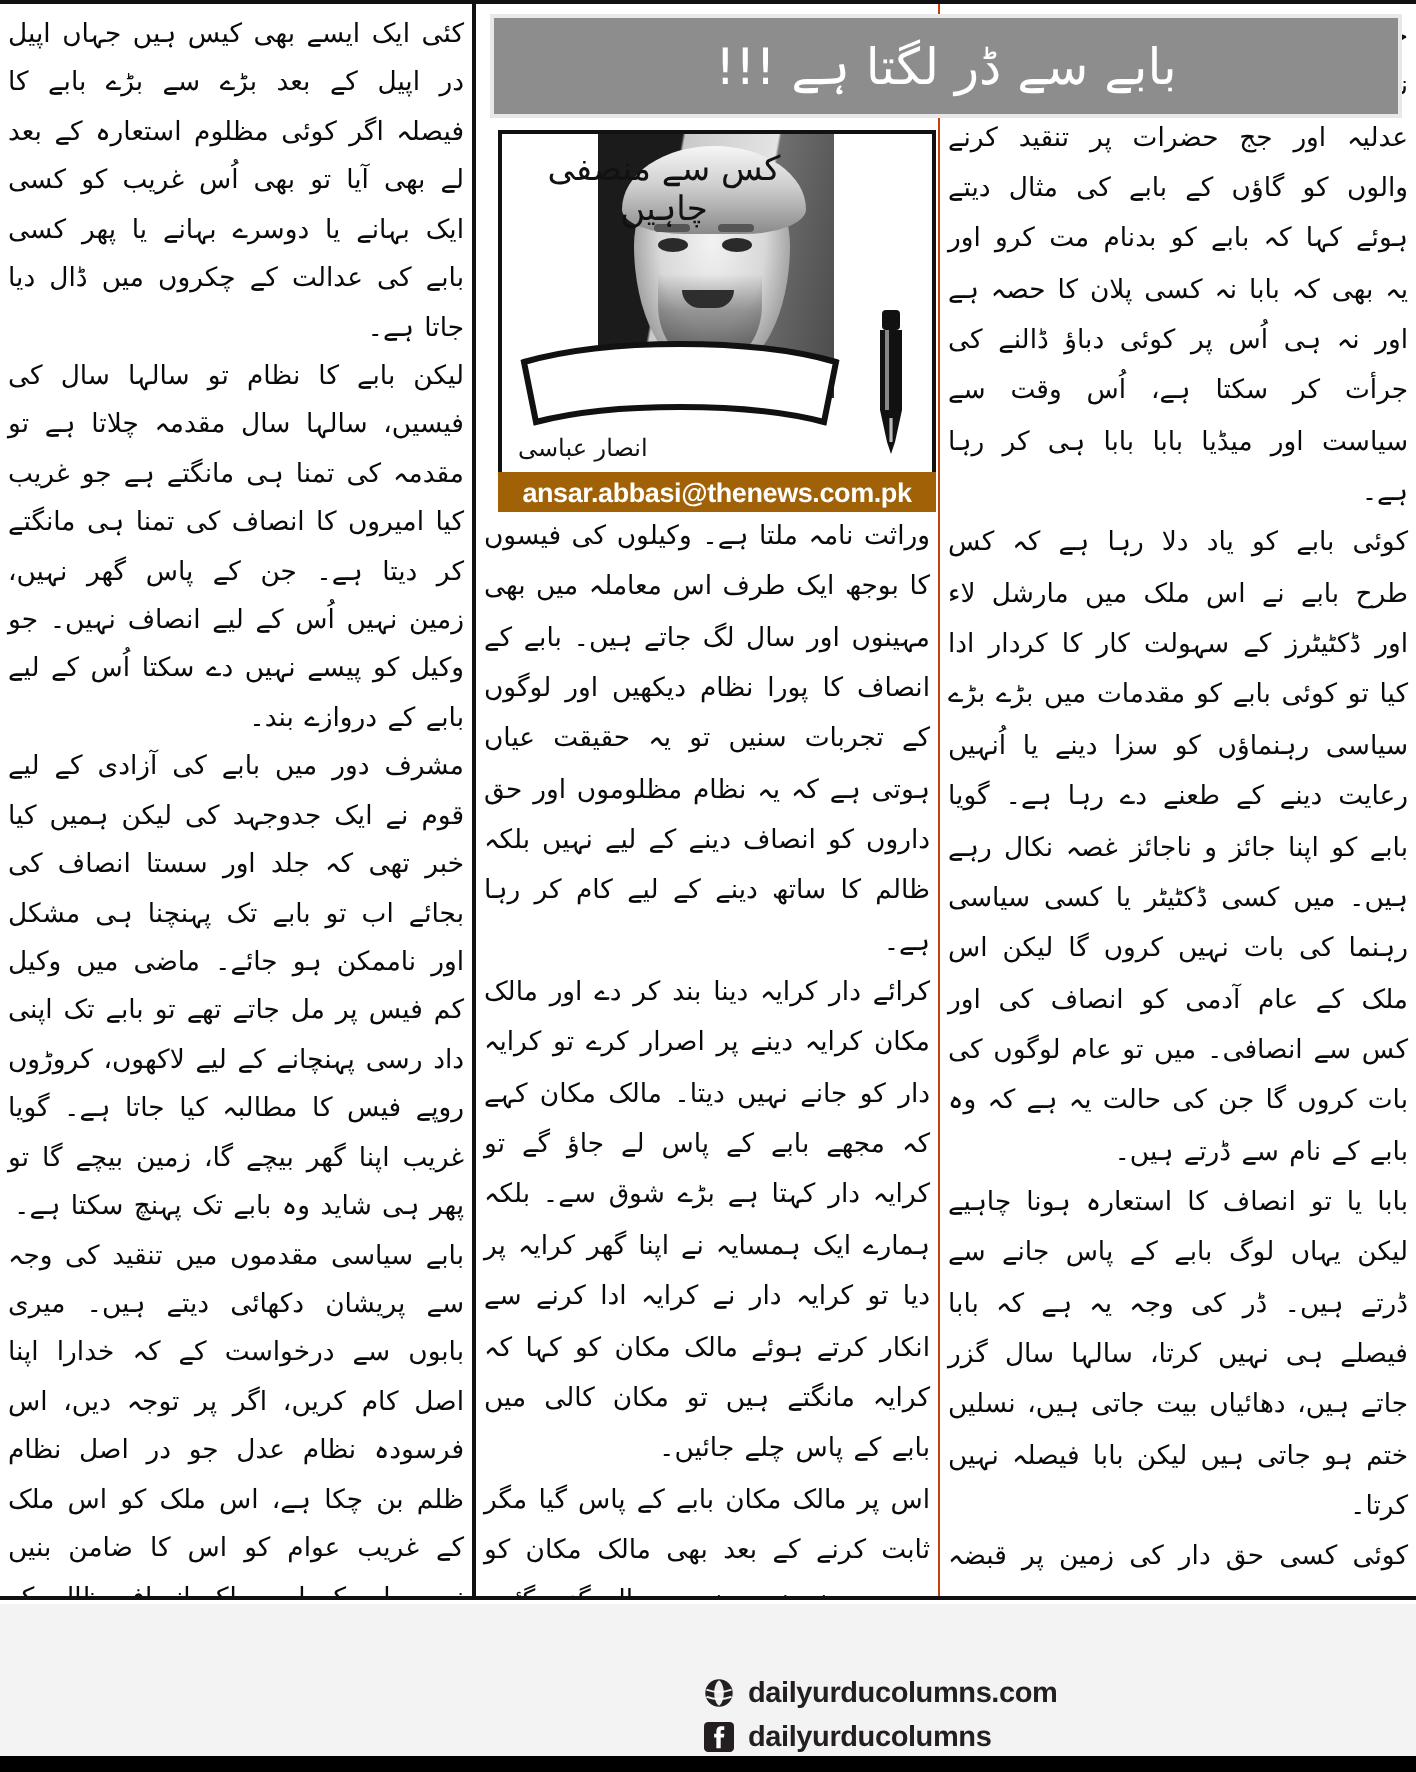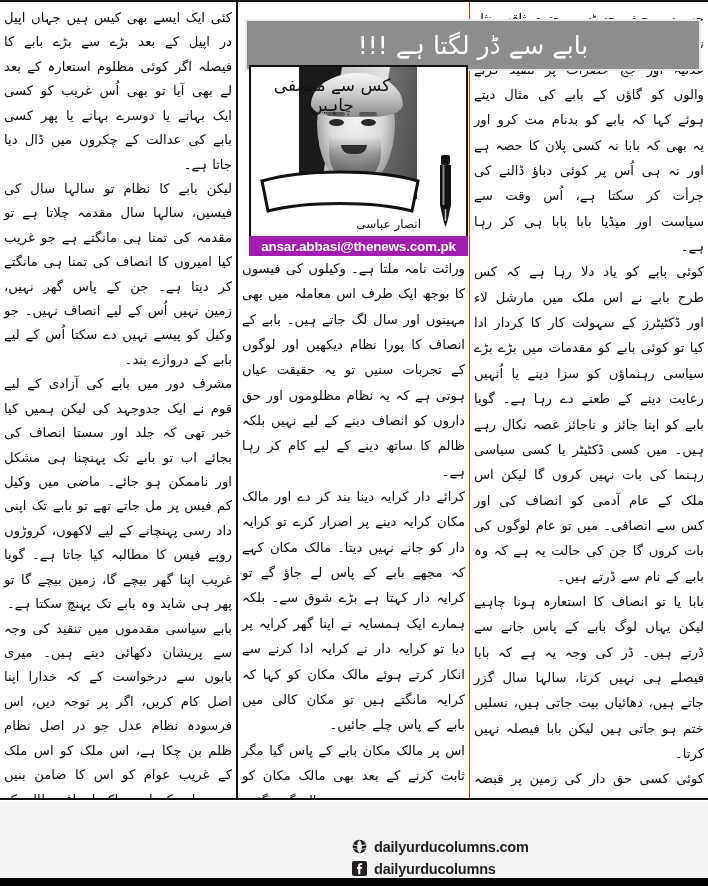--- a/index.html
+++ b/index.html
@@ -58,21 +58,21 @@
     text-justify: inter-word;
     margin: 0;
     word-spacing: 1px;
   }
   .urdu.tight { line-height: 1.85; }
 
   
   #headline-banner {
     position: absolute;
     left: 245px;
-    top: 17px;
+    top: 5px;
     width: 456px;
     height: 52px;
     background: #8d8d8d;
     border: 2px solid #e8e8e8;
     box-sizing: border-box;
     display: flex;
     align-items: center;
     justify-content: center;
   }
   #headline-text {
@@ -179,40 +179,40 @@
     font-size: 17px;
     color: #111;
     font-family: "DejaVu Sans", sans-serif;
     line-height: 1.2;
   }
   #author-name {
     position: absolute;
     left: 8px;
     top: 150px;
     width: 162px;
-    text-align: right;
+    text-align: left;
     direction: rtl;
     font-size: 12px;
     color: #111;
     font-family: "DejaVu Sans", sans-serif;
   }
   #pen-icon {
     position: absolute;
     right: 10px;
     top: 86px;
     width: 22px;
     height: 74px;
   }
   #email-bar {
     position: absolute;
     left: 249px;
     top: 234px;
     width: 219px;
     height: 20px;
-    background: #a21caf;
+    background: #a16207;
     color: #ffffff;
     display: flex;
     align-items: center;
     justify-content: center;
     font-family: "Liberation Sans", sans-serif;
     font-size: 13.5px;
     font-weight: bold;
     letter-spacing: -0.2px;
     box-sizing: border-box;
   }

